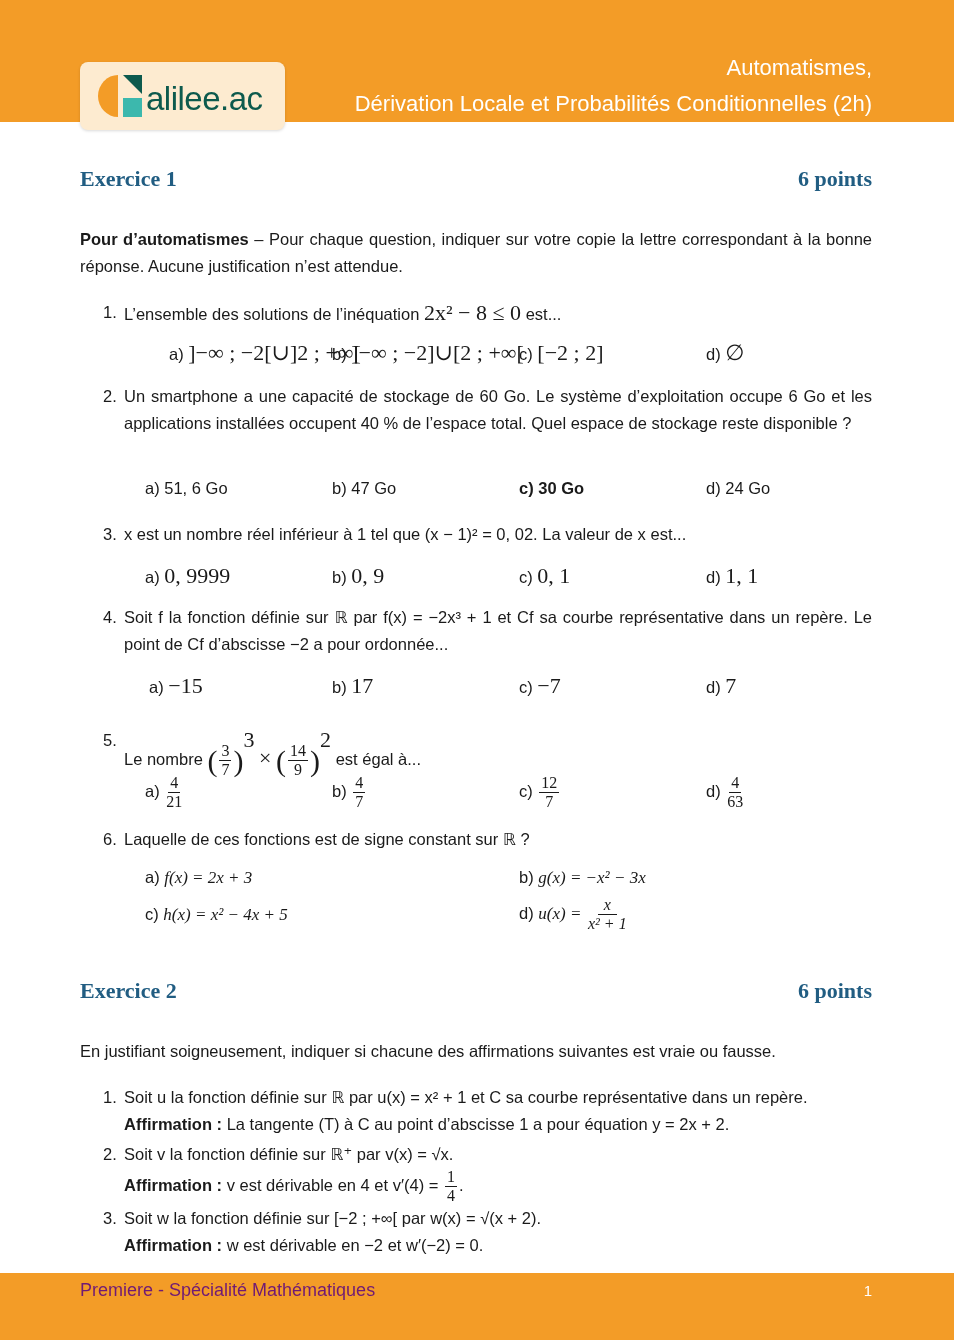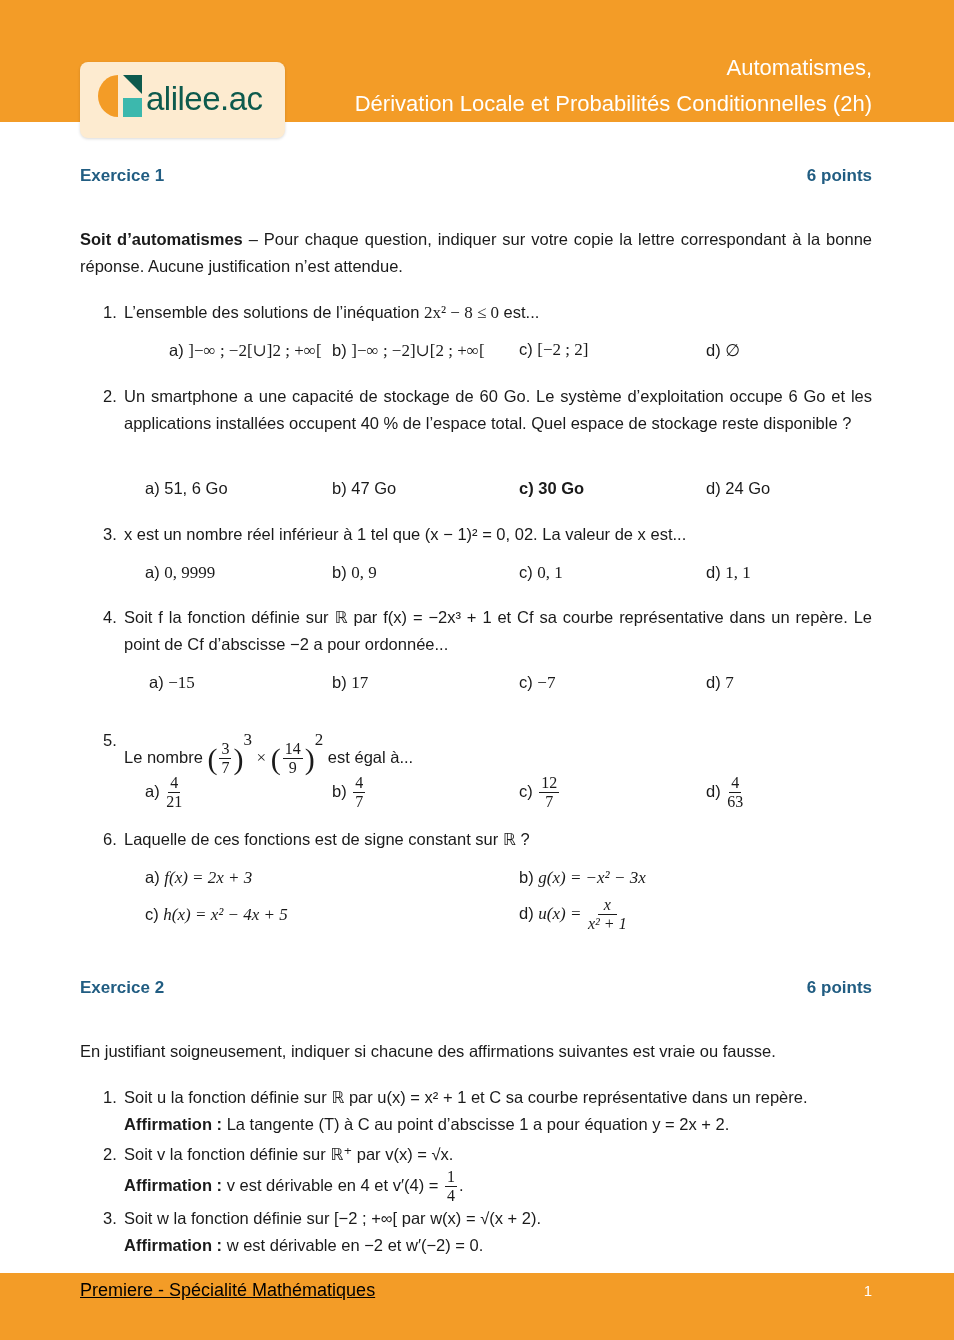--- a/index.html
+++ b/index.html
@@ -1,40 +1,40 @@
 <!DOCTYPE html>
 <html><head>
 <meta charset="utf-8">
 <style>
   * { box-sizing: border-box; margin: 0; padding: 0; }
   html, body { width: 954px; height: 1340px; background: #ffffff; }
   body { position: relative; font-family: "Liberation Sans", "DejaVu Sans", sans-serif; color: #1a1a1a; overflow: hidden; }
 
   .header { position: absolute; left: 0; top: 0; width: 954px; height: 122px; background: #f39c27; }
-  .logo-box { position: absolute; left: 80px; top: 62px; width: 205px; height: 76px; background: #fdebd0; border-radius: 8px; box-shadow: 0 1px 3px rgba(0,0,0,0.15); }
+  .logo-box { position: absolute; left: 80px; top: 62px; width: 205px; height: 68px; background: #fdebd0; border-radius: 8px; box-shadow: 0 1px 3px rgba(0,0,0,0.15); }
   .logo-mark { position: absolute; left: 18px; top: 11px; width: 46px; height: 46px; }
   .logo-text { position: absolute; left: 66px; top: 18px; font-family: "Liberation Sans", sans-serif; font-size: 33px; color: #0d5a4d; letter-spacing: -0.5px; }
   .header-title { position: absolute; right: 82px; top: 50px; text-align: right; color: #ffffff; font-size: 22px; line-height: 36px; }
 
-  .ex-head { position: absolute; left: 80px; width: 792px; display: flex; justify-content: space-between; font-weight: bold; color: #215d82; font-size: 17px; }
+  .ex-head { position: absolute; left: 80px; width: 792px; display: flex; justify-content: space-between; font-weight: bold; color: #215d82; font-size: 22px; font-family: Liberation Serif, serif; }
   .para { position: absolute; left: 80px; width: 792px; font-size: 16.5px; line-height: 27px; text-align: justify; }
   .q { position: absolute; left: 100px; width: 772px; font-size: 16.5px; line-height: 27px; text-align: justify; }
   .q .num { position: absolute; left: 3px; top: 0; }
   .q .qtext { margin-left: 24px; display: block; }
-  .m { font-family: "Liberation Serif", "DejaVu Serif", serif; font-size: 17px; }
+  .m { font-family: "Liberation Serif", "DejaVu Serif", serif; font-size: 22px; }
   .mi { font-family: "Liberation Serif", "DejaVu Serif", serif; font-style: italic; font-size: 17px; }
   .opts { position: absolute; left: 145px; width: 730px; font-size: 16.5px; }
   .opt { position: absolute; top: 0; white-space: nowrap; }
   .frac { display: inline-flex; flex-direction: column; align-items: center; vertical-align: middle; font-family: "Liberation Serif", serif; font-size: 16px; line-height: 18px; margin: 0 2px; }
   .frac .nu { border-bottom: 1px solid #1a1a1a; padding: 0 2px; }
   .b { font-weight: bold; }
   sup { font-size: 11px; }
 
   .footer { position: absolute; left: 0; top: 1273px; width: 954px; height: 67px; background: #f39c27; }
-  .footer-left { position: absolute; left: 80px; top: 7px; color: #000000; font-size: 18px; text-decoration: underline; }
+  .footer-left { position: absolute; left: 80px; top: 7px; color: #701a75; font-size: 18px; }
   .footer-right { position: absolute; right: 82px; top: 9px; color: #ffffff; font-size: 15px; }
 </style>
 </head>
 <body>
 
 <div class="header">
   <div class="logo-box">
     <svg class="logo-mark" viewBox="0 0 46 46">
       <path d="M20 2 A 20 21 0 0 0 20 44 Z" fill="#f39c27"></path>
       <polygon points="25,2 44,2 44,21" fill="#0d5a4d"></polygon>
@@ -47,21 +47,21 @@
     <div>Dérivation Locale et Probabilités Conditionnelles (2h)</div>
   </div>
 </div>
 
 <div class="ex-head" style="top:166px;">
   <span>Exercice 1</span>
   <span>6 points</span>
 </div>
 
 <div class="para" style="top:226px;">
-  <span class="b">Soit d’automatismes</span><span> – Pour chaque question, indiquer sur votre copie la lettre correspondant à la bonne réponse. Aucune justification n’est attendue.</span>
+  <span class="b">Pour d’automatismes</span><span> – Pour chaque question, indiquer sur votre copie la lettre correspondant à la bonne réponse. Aucune justification n’est attendue.</span>
 </div>
 
 <div class="q" style="top:299px;">
   <span class="num">1.</span>
   <span class="qtext"><span>L’ensemble des solutions de l’inéquation </span><span class="m">2x² − 8 ≤ 0</span><span> est...</span></span>
 </div>
 <div class="opts" style="top:340px;">
   <span class="opt" style="left:0;margin-left:24px;"><span>a)</span> <span class="m">]−∞ ; −2[∪]2 ; +∞[</span></span>
   <span class="opt" style="left:187px;"><span>b)</span> <span class="m">]−∞ ; −2]∪[2 ; +∞[</span></span>
   <span class="opt" style="left:374px;"><span>c)</span> <span class="m">[−2 ; 2]</span></span>

